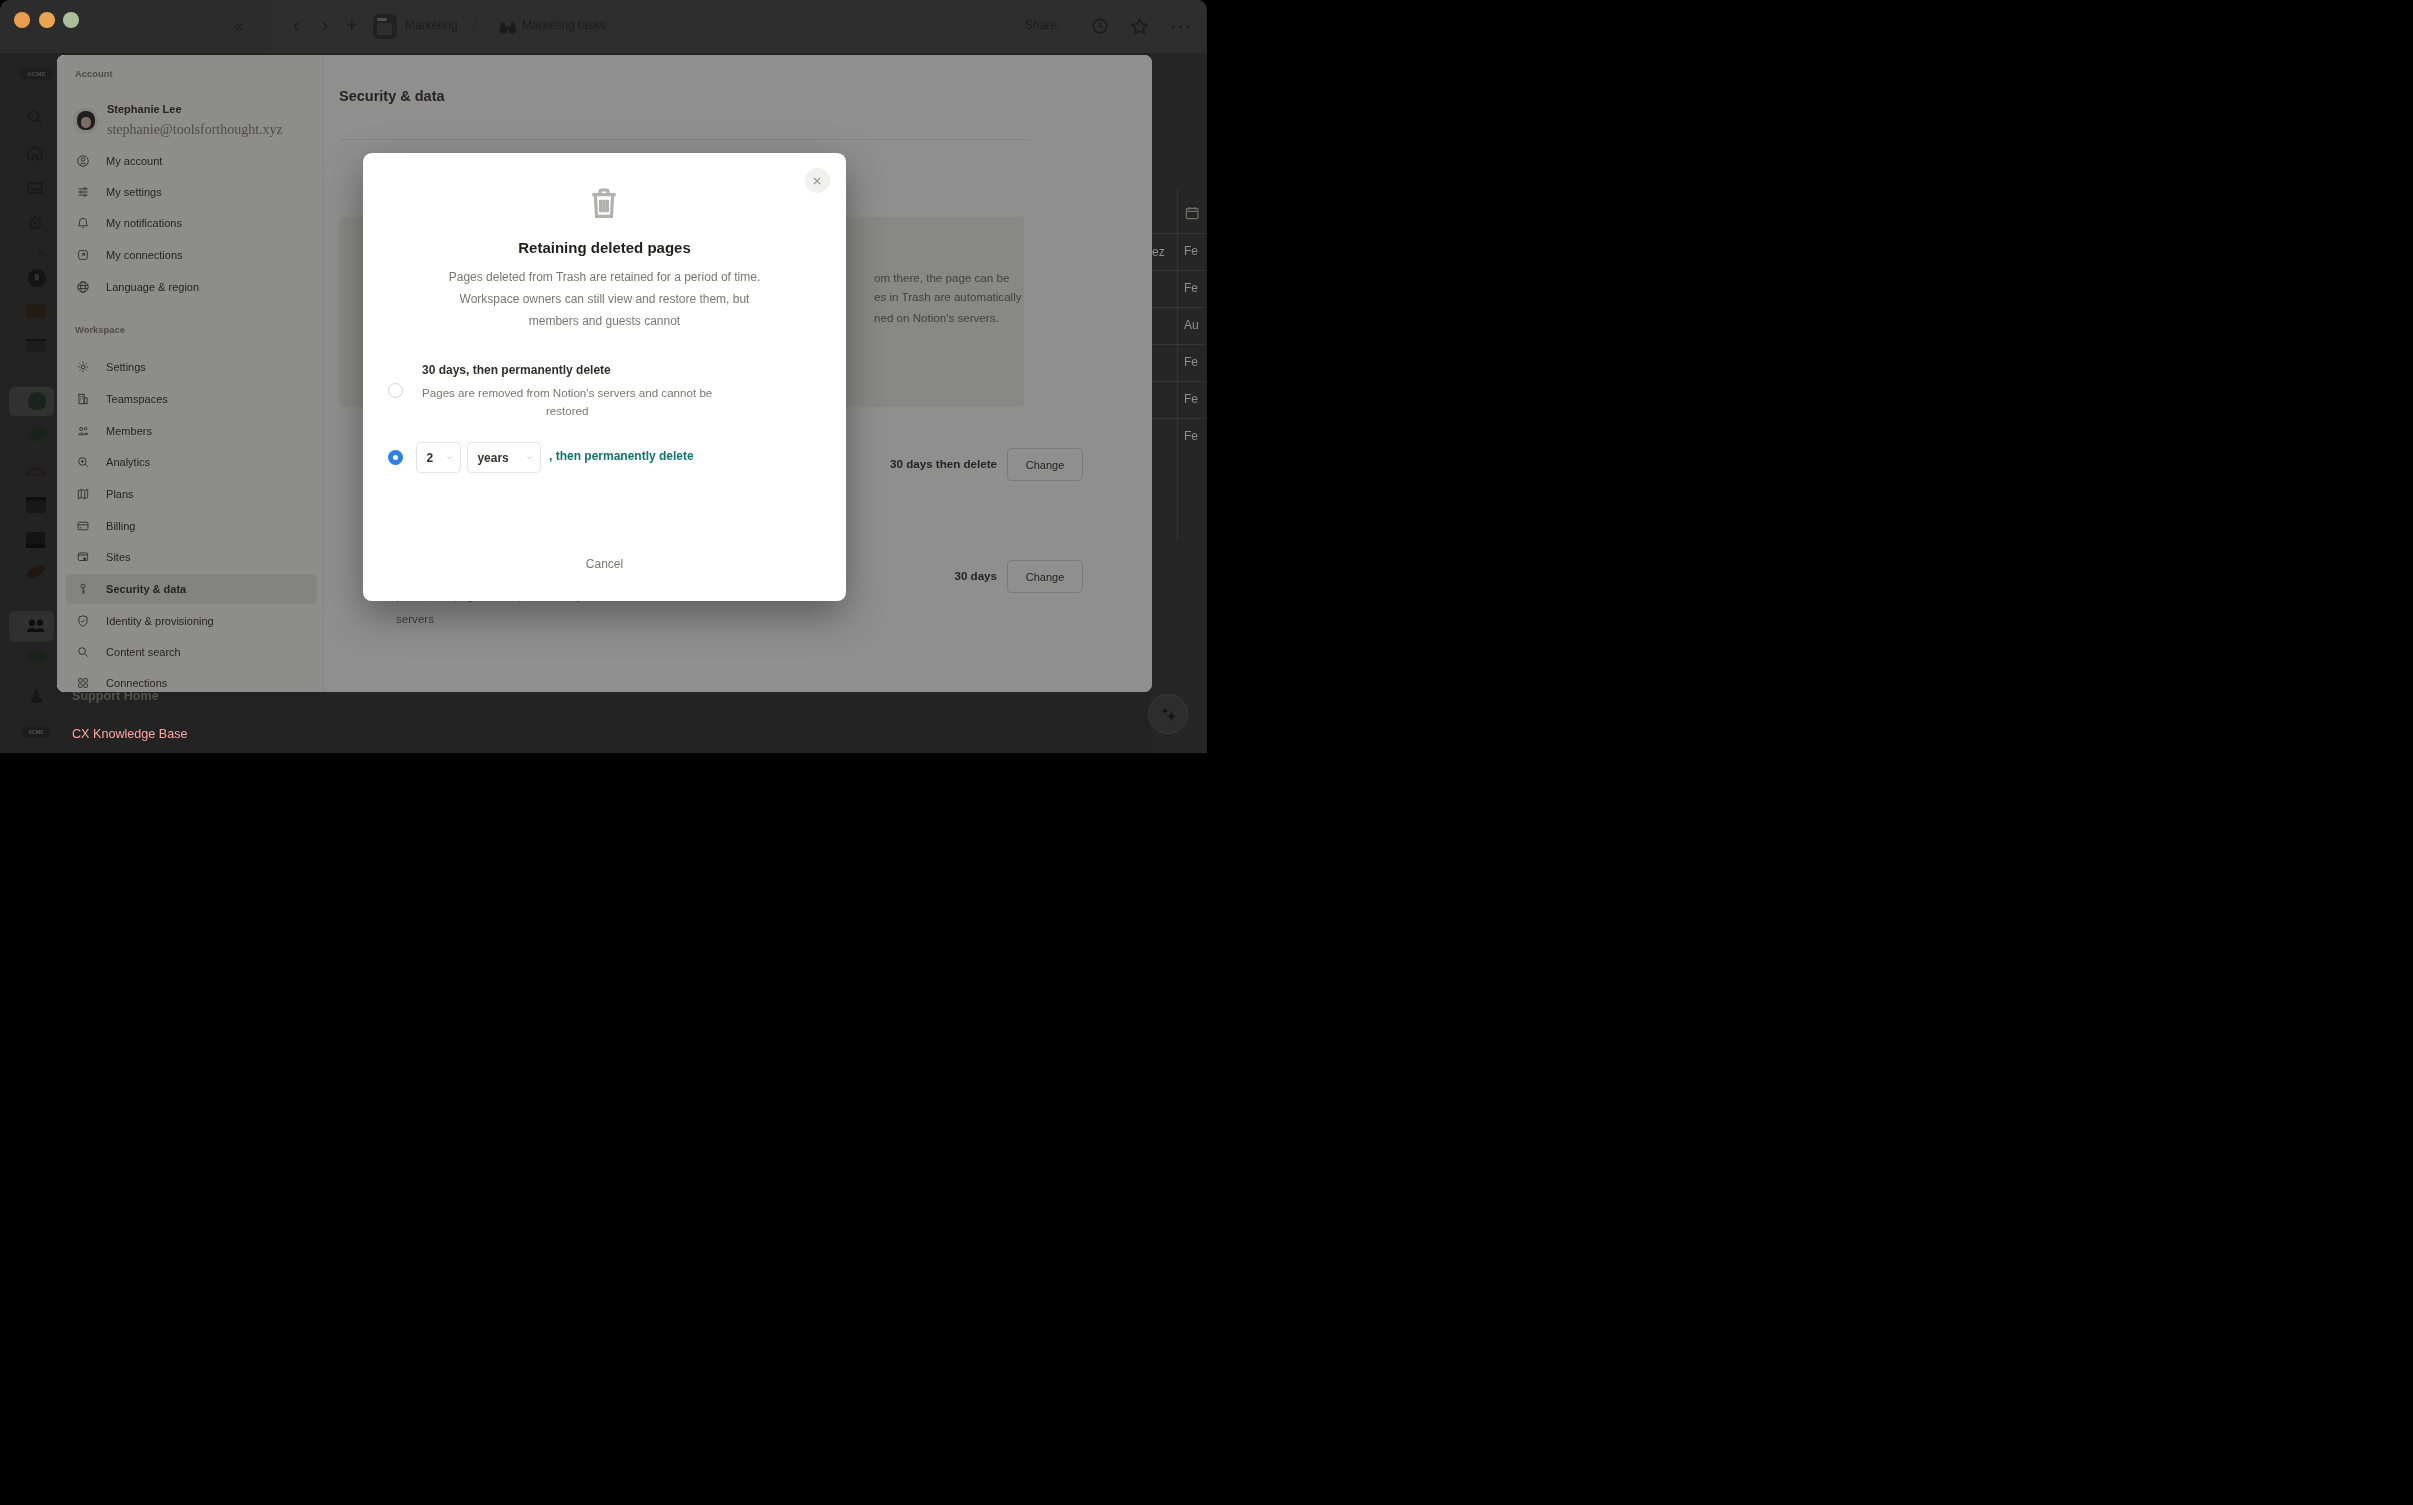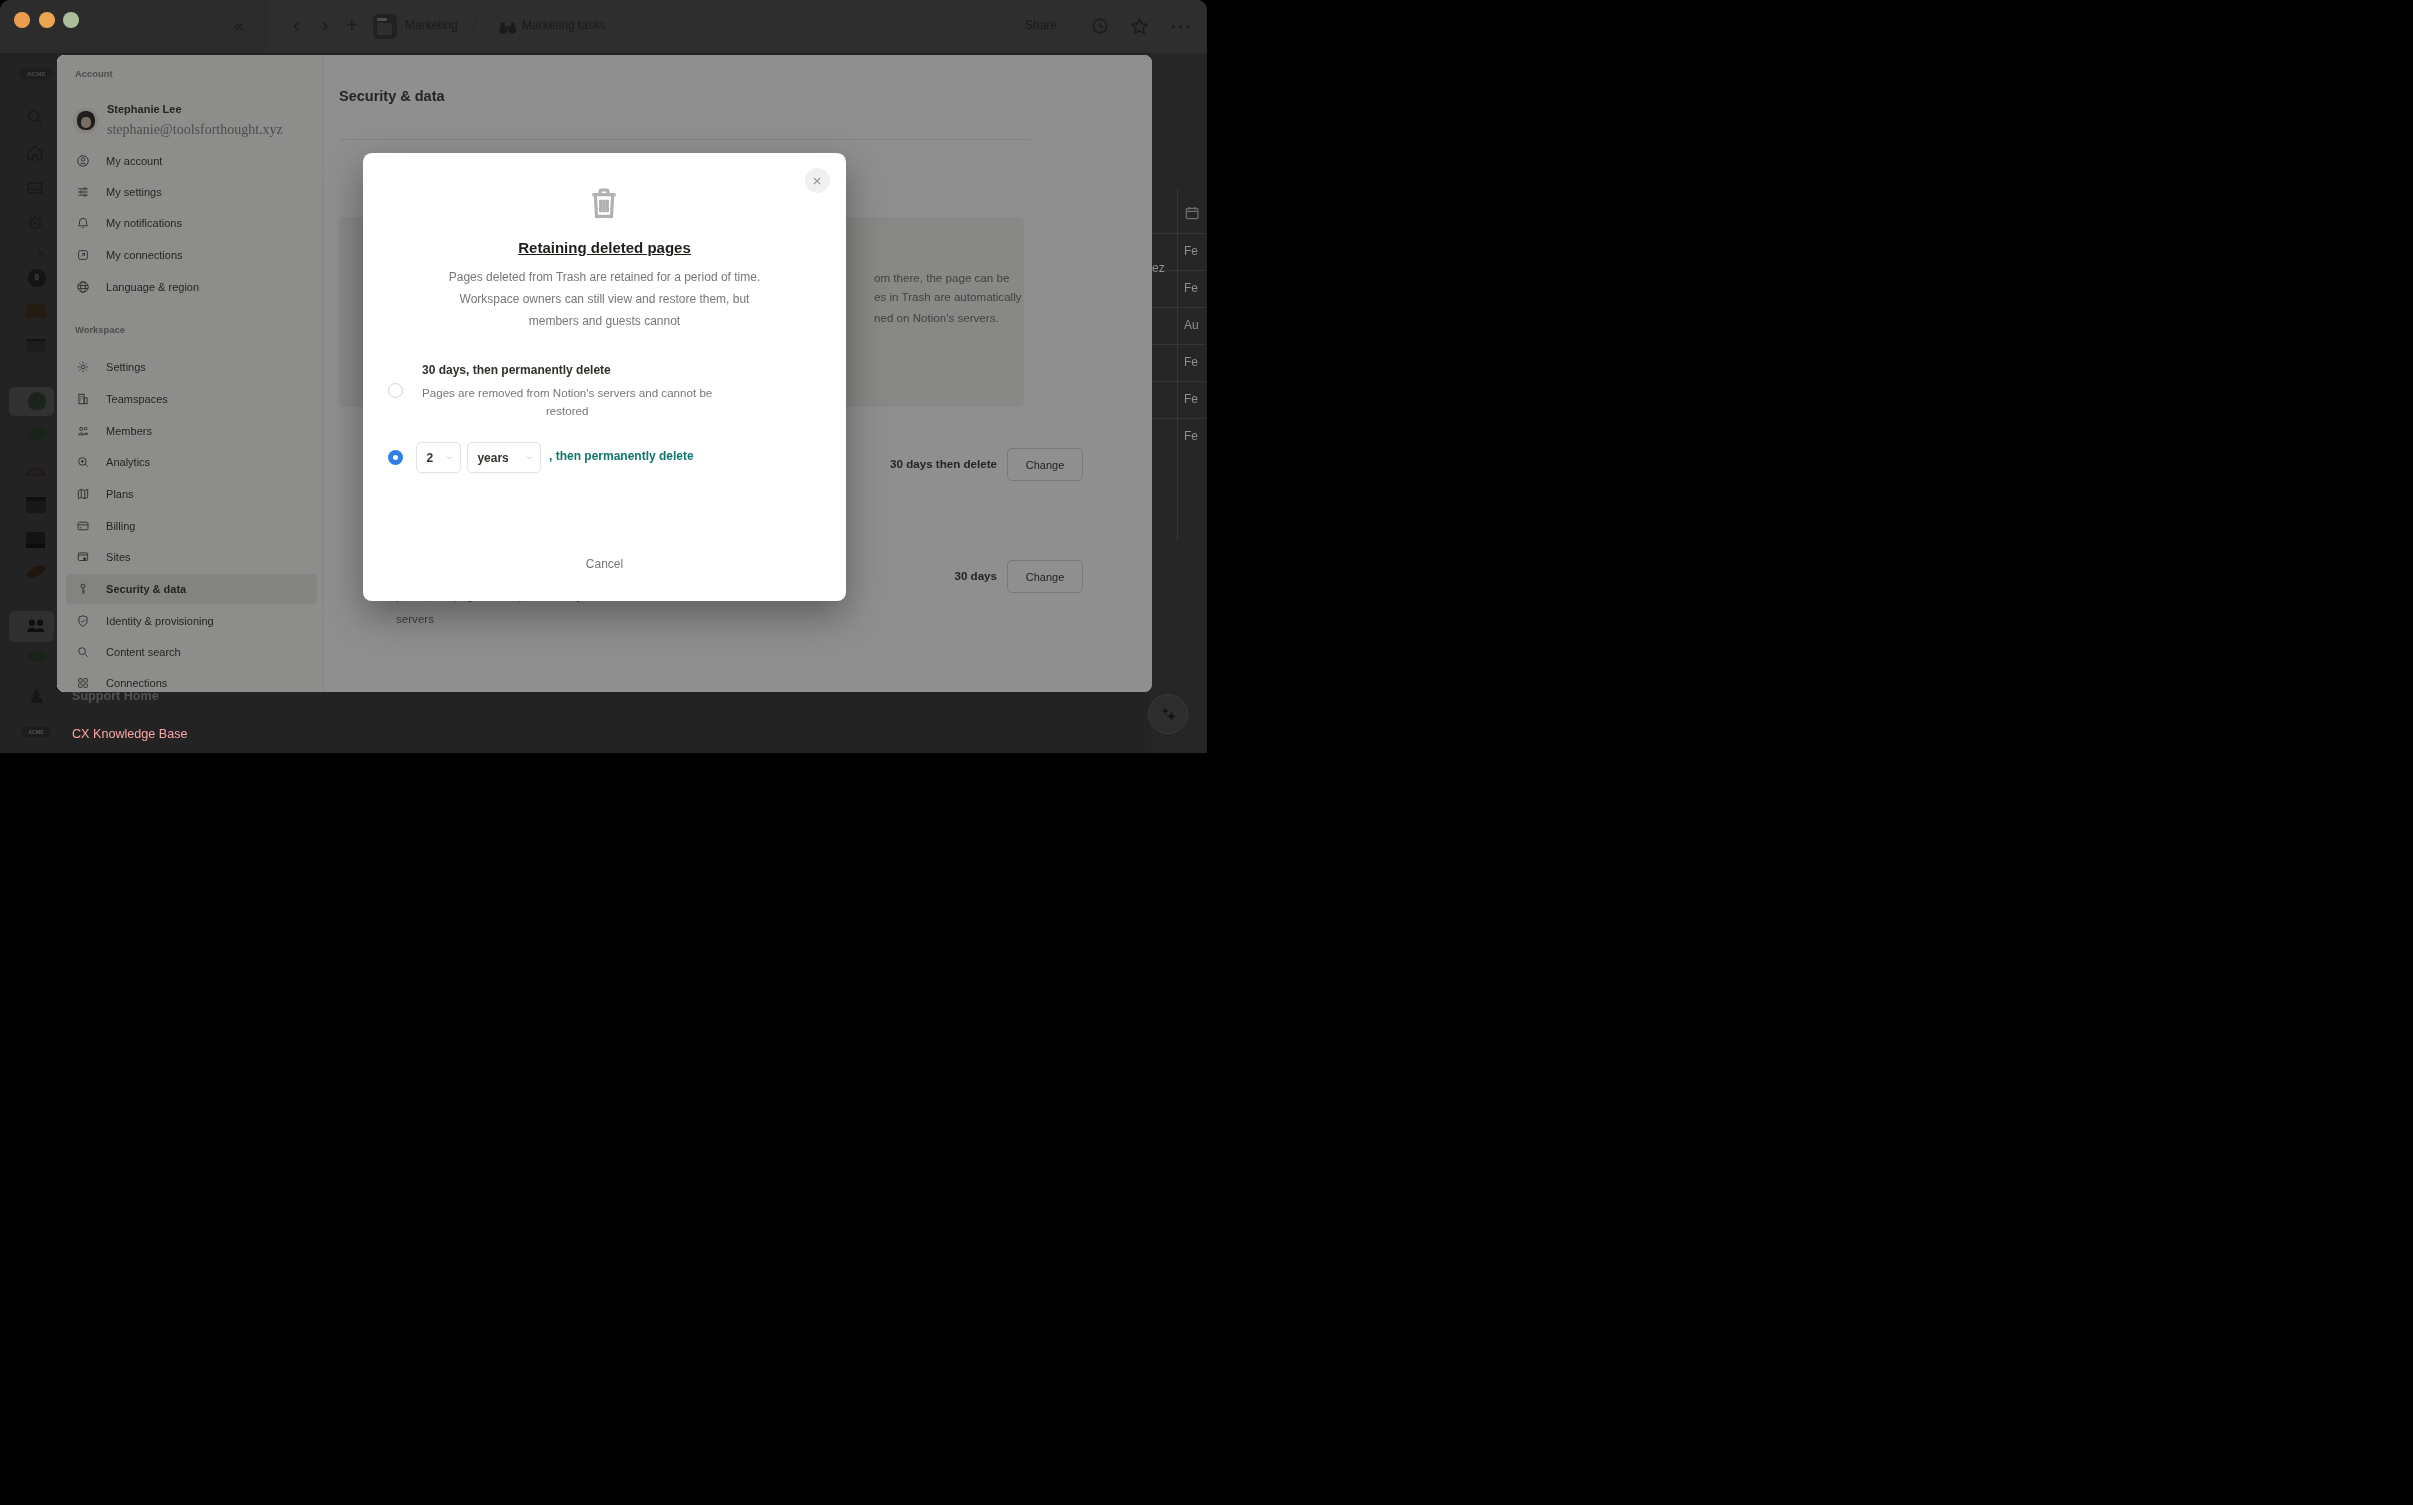--- a/index.html
+++ b/index.html
@@ -172,21 +172,21 @@
     <svg class="abs" style="left:1184px;top:205px;" width="16.3" height="16.3" viewBox="0 0 24 24" fill="none" stroke="#6e6e6c" stroke-width="1.8">
       <rect x="3.5" y="5" width="17" height="15" rx="2"></rect>
         <path d="M3.5 9.5h17M8 3v4M16 3v4"></path>
     </svg>
     <div class="rt-line" style="top:233px;"></div>
     <div class="rt-line" style="top:270px;"></div>
     <div class="rt-line" style="top:307px;"></div>
     <div class="rt-line" style="top:344px;"></div>
     <div class="rt-line" style="top:381px;"></div>
     <div class="rt-line" style="top:418px;"></div>
-    <div class="rt-cell" style="left:1152px;top:261px;">ez</div>
+    <div class="rt-cell" style="left:1152px;top:245px;">ez</div>
     <div class="rt-cell" style="left:1184px;top:244px;">Fe</div>
     <div class="rt-cell" style="left:1184px;top:281px;">Fe</div>
     <div class="rt-cell" style="left:1184px;top:318px;">Au</div>
     <div class="rt-cell" style="left:1184px;top:355px;">Fe</div>
     <div class="rt-cell" style="left:1184px;top:392px;">Fe</div>
     <div class="rt-cell" style="left:1184px;top:429px;">Fe</div>
   </div>
 
   <div class="sheet">
     <div class="sheet-side">
@@ -360,21 +360,21 @@
       </svg>
     </div>
 
     <svg class="abs" style="left:221px;top:30px;" width="40" height="40" viewBox="0 0 24 24" fill="none" stroke="#b0b0ae" stroke-width="1.9">
       <path d="M5 7h14"></path>
         <path d="M9.6 7V5.1c0-.5.4-.9.9-.9h3c.5 0 .9.4.9.9V7"></path>
       <path d="M6.8 7l.7 13h9l.7-13"></path>
         <path d="M10 10v7.5M12 10v7.5M14 10v7.5"></path>
     </svg>
 
-    <div class="dlg-title" style="top:86px;text-decoration:underline;">Retaining deleted pages</div>
+    <div class="dlg-title" style="top:86px;">Retaining deleted pages</div>
 
     <div class="dlg-desc" style="top:113px;">
       <span style="display:block;">Pages deleted from Trash are retained for a period of time.</span>
       <span style="display:block;">Workspace owners can still view and restore them, but</span>
       <span style="display:block;">members and guests cannot</span>
     </div>
 
     <div class="radio radio-off" style="left:25px;top:230px;"></div>
     <div class="opt-label" style="top:210px;">30 days, then permanently delete</div>
     <div class="opt-desc" style="top:231px;text-align:center;">

